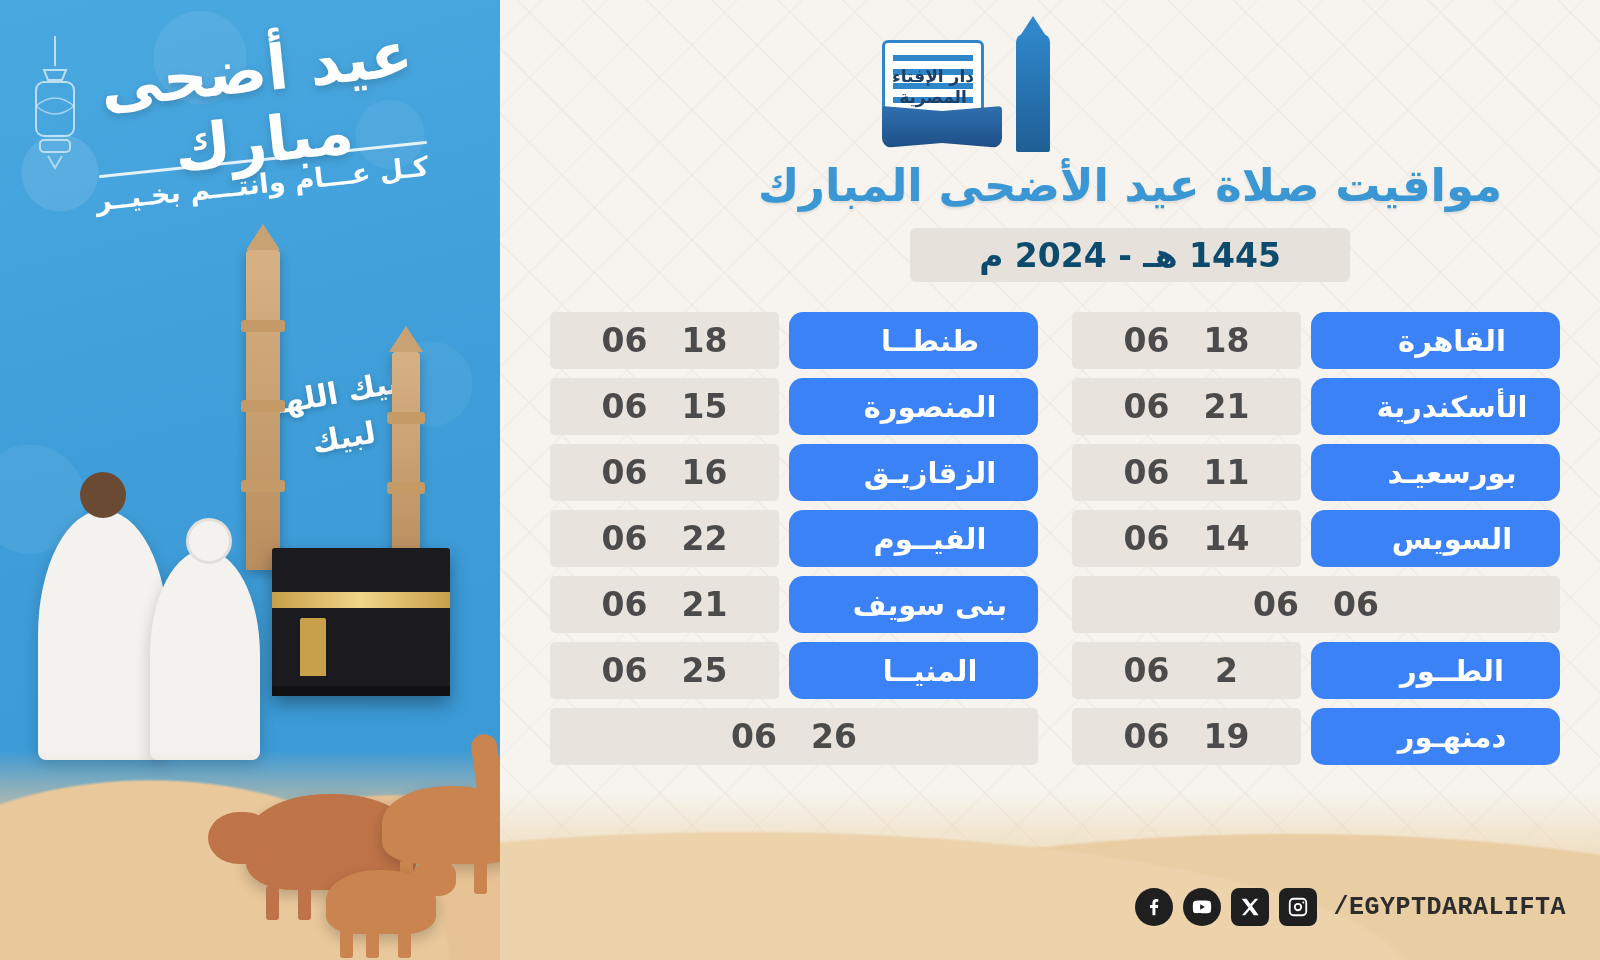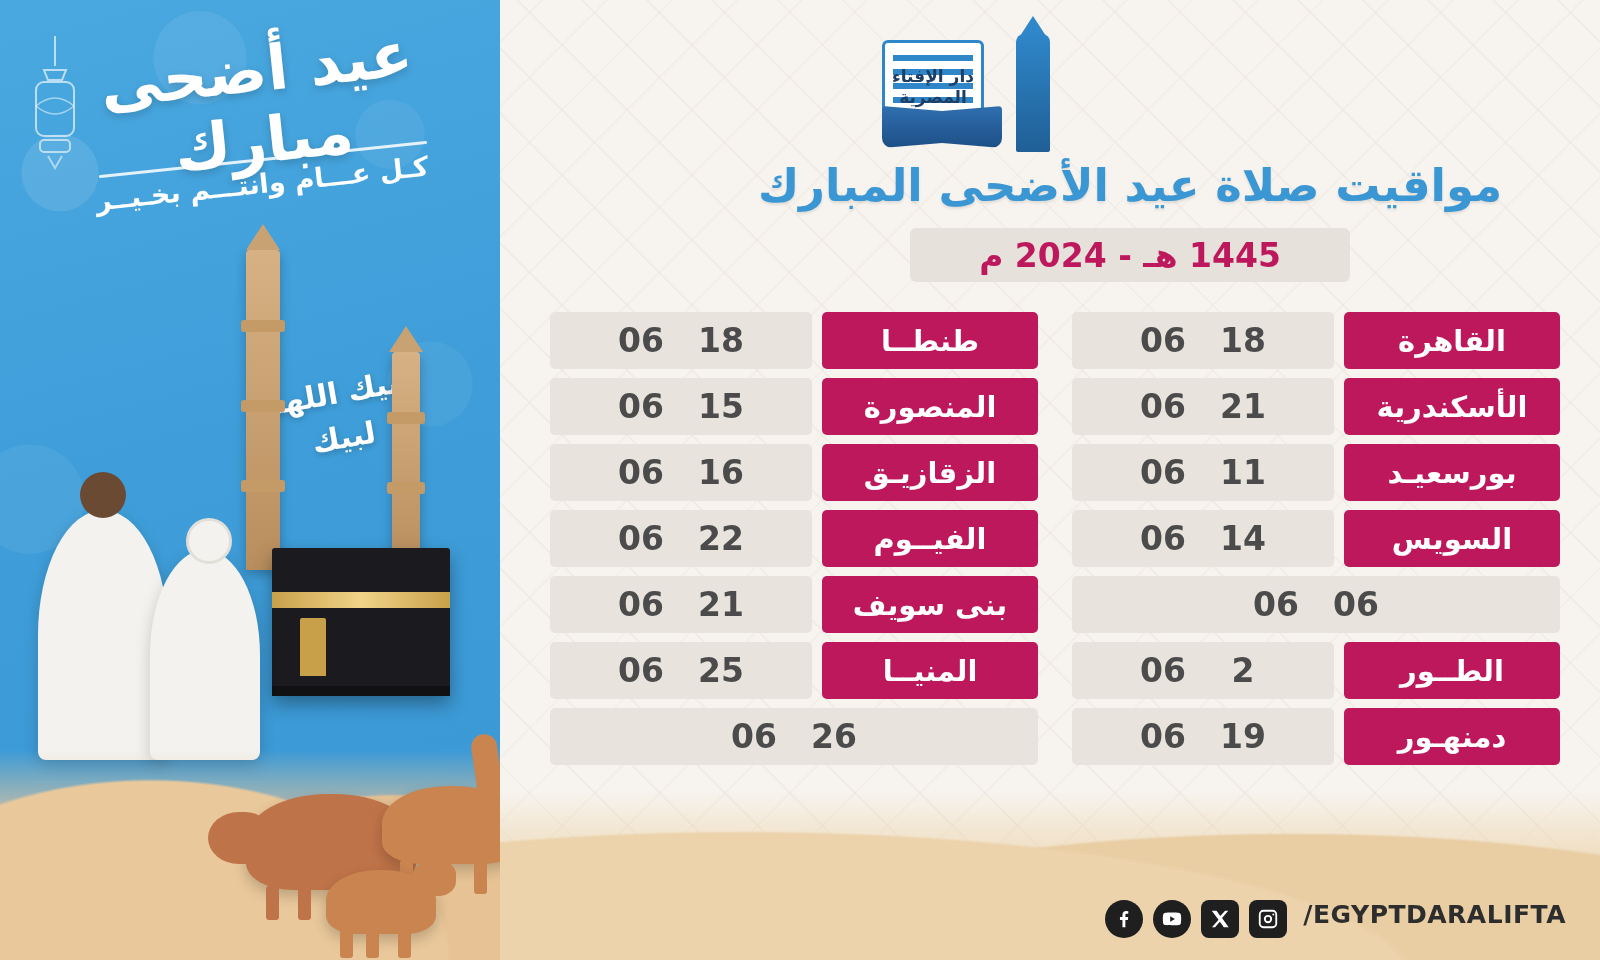--- a/index.html
+++ b/index.html
@@ -148,46 +148,46 @@
 
   .main-title{
     position:absolute;right:90px;top:158px;width:760px;text-align:center;
     color:#3a97d4;font-size:45px;font-weight:700;line-height:1.25;
     text-shadow:0 2px 3px rgba(0,0,0,.10);
   }
   .sub-title{
     position:absolute;right:250px;top:228px;width:440px;height:54px;
     background:#e6e1da;border-radius:6px;
     display:flex;align-items:center;justify-content:center;
-    color:#be185d;font-size:33px;font-weight:700;
+    color:#0c4a6e;font-size:33px;font-weight:700;
   }
 
   
   .tables{
     position:absolute;right:40px;top:312px;width:1010px;
     display:flex;gap:34px;flex-direction:row;
   }
   .table{width:488px;display:flex;flex-direction:column;gap:9px;}
   .row{display:flex;flex-direction:row;gap:10px;height:57px;}
   .city{
-    flex:0 0 216px;background:#be185d;border-radius:5px;
+    flex:0 0 216px;background:#3b82f6;border-radius:14px;
     display:flex;align-items:center;justify-content:center;
-    color:#ffffff;font-size:29px;font-weight:700;letter-spacing:.5px;
+    color:#ffffff;font-size:29px;font-weight:700;letter-spacing:.5px;padding-left:33px;
   }
   .time{
     flex:1;background:#e8e4dd;border-radius:5px;
     display:flex;align-items:center;justify-content:center;gap:34px;
     color:#4b4b4b;font-size:33px;font-weight:700;direction:ltr;
   }
   .time .mm, .time .hh{min-width:46px;text-align:center;}
 
   
   .social{
-    position:absolute;right:34px;bottom:22px;
-    display:flex;flex-direction:row-reverse;gap:10px;direction:ltr;
+    position:absolute;right:34px;bottom:34px;
+    display:flex;flex-direction:row-reverse;align-items:center;gap:10px;direction:ltr;font-family:Liberation Mono, monospace;
   }
   .handle{color:#2d2d2d;font-size:25px;font-weight:700;letter-spacing:.5px;margin-left:6px;}
   .sicon{
     width:38px;height:38px;border-radius:8px;background:#1f1f1f;color:#fff;
     display:flex;align-items:center;justify-content:center;font-size:21px;font-weight:700;
   }
   .sicon.circle{border-radius:50%;}
   .sicon svg{width:22px;height:22px;fill:#fff;}
 </style>
 </head>

